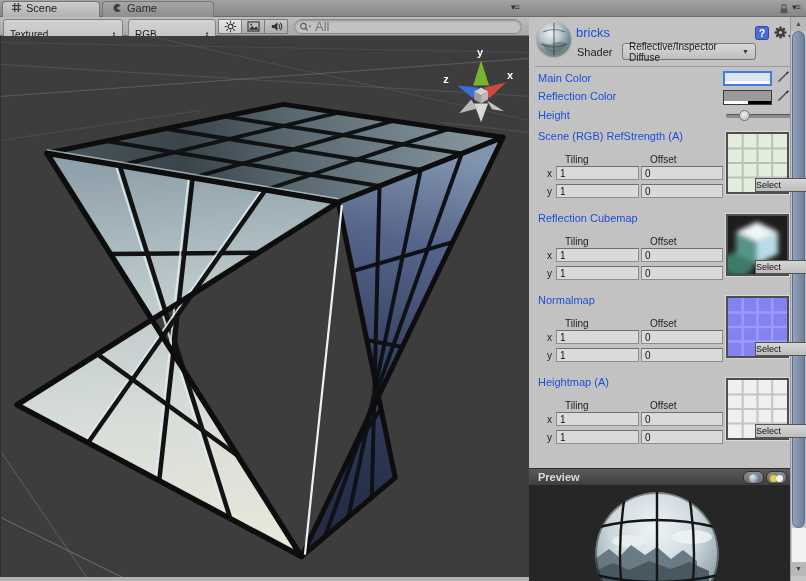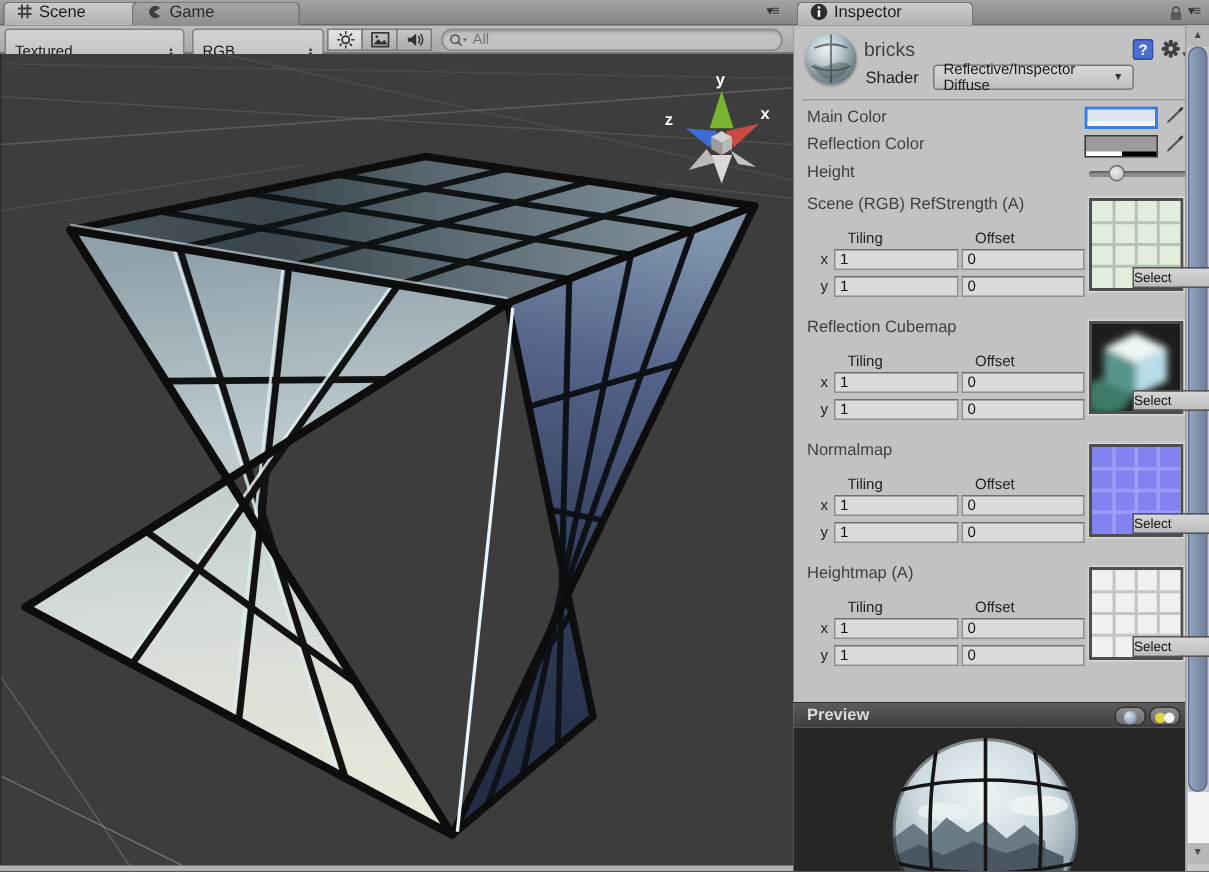--- a/index.html
+++ b/index.html
@@ -19,30 +19,30 @@
   .dropdown{position:absolute;top:2px;height:30px;background:linear-gradient(#d2d2d2,#bcbcbc);
       border:1px solid #818181;border-radius:3px;font-size:10px;color:#1a1a1a;
       display:flex;align-items:center;padding:0 6px;box-sizing:border-box;}
   .dd-arrows{margin-left:auto;display:flex;flex-direction:column;line-height:3px;font-size:4px;color:#333;padding-left:6px;}
   .toolbtn{position:absolute;top:2px;width:24px;height:15px;border:1px solid #7d7d7d;
       background:linear-gradient(#c6c6c6,#adadad);box-sizing:border-box;display:flex;align-items:center;justify-content:center;}
   .toolbtn.on{background:linear-gradient(#e6e6e6,#cfcfcf);}
   #searchbox{position:absolute;left:294px;top:2px;width:228px;height:15px;border-radius:8px;
       background:#c2c2c2;border:1px solid #8a8a8a;box-shadow:inset 0 1px 2px rgba(0,0,0,.25);
       display:flex;align-items:center;box-sizing:border-box;padding:0 4px;}
-  #searchbox input{border:none;background:transparent;outline:none;font-size:10px;color:#555;
+  #searchbox input{border:none;background:transparent;outline:none;font-size:13px;color:#555;
       font-family:"Liberation Sans",sans-serif;width:170px;}
   
   #viewport{position:absolute;left:0;top:36px;width:529px;height:541px;background:#3d3d3d;
       border-left:1px solid #2e2e2e;box-sizing:border-box;}
   #scene-bottom-edge{position:absolute;left:0;top:577px;width:529px;height:4px;background:#b2b2b2;}
   
   #inspector{position:absolute;left:529px;top:0;width:277px;height:581px;background:#c2c2c2;}
   #inspector .tabstrip{left:0;width:277px;}
-  .insp-label{position:absolute;font-size:11px;color:#404040;}
+  .insp-label{position:absolute;font-size:11px;color:#1d4ed8;}
   .swatch{position:absolute;left:194px;width:49px;height:15px;box-sizing:border-box;cursor:pointer;}
   .eyedrop{position:absolute;left:246px;width:15px;height:15px;cursor:pointer;}
   .sep{position:absolute;left:6px;width:255px;height:1px;background:#9a9a9a;}
   .field{position:absolute;height:14px;background:#dadada;border:1px solid #8d8d8d;border-top-color:#6f6f6f;
       font-size:10px;color:#111;padding:0 3px;box-sizing:border-box;font-family:"Liberation Sans",sans-serif;outline:none;}
   .colhead{position:absolute;font-size:10px;color:#222;text-align:right;}
   .rowlab{position:absolute;font-size:10px;color:#222;}
   .thumb{position:absolute;left:197px;width:63px;height:62px;border:2px solid #4e4e4e;outline:1px solid #d8d8d8;box-sizing:border-box;}
   .selectbtn{position:absolute;left:226px;width:52px;height:14px;background:linear-gradient(#d6d6d6,#bdbdbd);
       border:1px solid #555;font-size:9px;color:#111;text-align:left;line-height:12px;box-sizing:border-box;cursor:pointer;z-index:3;}
@@ -72,21 +72,21 @@
 <div id="app">
 
   <div id="scene-panel">
     <div class="tabstrip" style="left:0;width:529px;">
       <div class="tab active" style="left:2px;width:98px;">
         <svg class="icon-svg" width="11" height="11" viewBox="0 0 12 12">
           <path d="M1 4h10M1 8h10M4 1v10M8 1v10" stroke="#3f3f3f" stroke-width="1.4" fill="none"></path>
         </svg>
         <span>Scene</span>
       </div>
-      <div class="tab inactive" style="left:88px;width:112px;">
+      <div class="tab inactive" style="left:102px;width:112px;">
         <svg class="icon-svg" width="12" height="12" viewBox="0 0 16 16">
           <path d="M13 4.5 A5.5 5.5 0 1 0 13 11.5 L7.5 8 Z" fill="#3f3f3f"></path>
         </svg>
         <span>Game</span>
       </div>
       <div class="panelmenu" style="left:511px;">
         <span>▾</span><span>≡</span>
       </div>
     </div>
 
@@ -220,28 +220,20 @@
         <text x="477" y="56" font-size="11" font-weight="bold" fill="#fff">y</text>
         <text x="507" y="79" font-size="11" font-weight="bold" fill="#fff">x</text>
         <text x="443" y="83" font-size="11" font-weight="bold" fill="#fff">z</text>
       </g>
     </svg>
     <div id="scene-bottom-edge"></div>
   </div>
 
   <div id="inspector">
     <div class="tabstrip">
-      <div class="tab active" style="left:2px;width:118px;">
-        <svg class="icon-svg" width="12" height="12" viewBox="0 0 12 12">
-          <circle cx="6" cy="6" r="5.5" fill="#2e2e2e"></circle>
-          <rect x="5.2" y="4.8" width="1.6" height="4.4" fill="#fff"></rect>
-          <rect x="5.2" y="2.2" width="1.6" height="1.6" fill="#fff"></rect>
-        </svg>
-        <span>Inspector</span>
-      </div>
       <svg class="icon-svg" style="position:absolute;left:249px;top:3px;" width="12" height="12" viewBox="0 0 14 14">
         <path d="M4.5 6V4.5a2.5 2.5 0 0 1 5 0V6" fill="none" stroke="#5a5a5a" stroke-width="1.4"></path>
         <rect x="3" y="6" width="8" height="6" rx="1" fill="#5a5a5a"></rect>
       </svg>
       <div class="panelmenu" style="left:263px;">
         <span>▾</span><span>≡</span>
       </div>
     </div>
 
     <div style="position:absolute;left:8px;top:22px;width:34px;height:34px;border-radius:50%;

